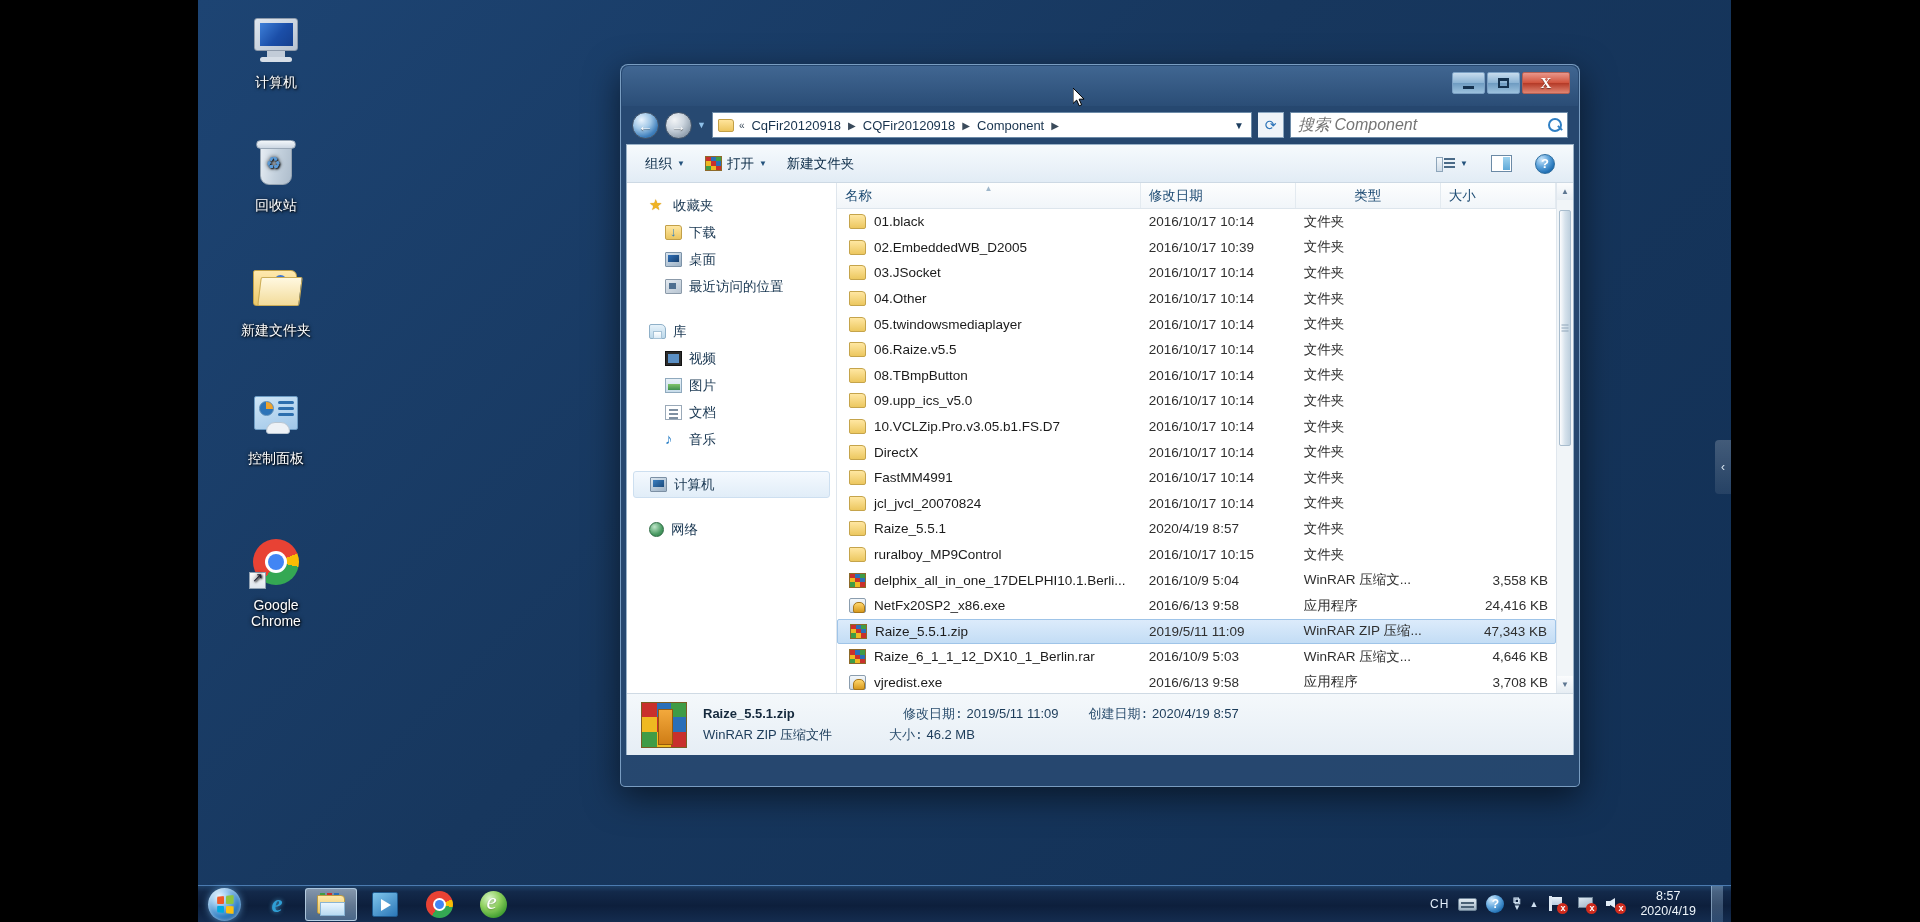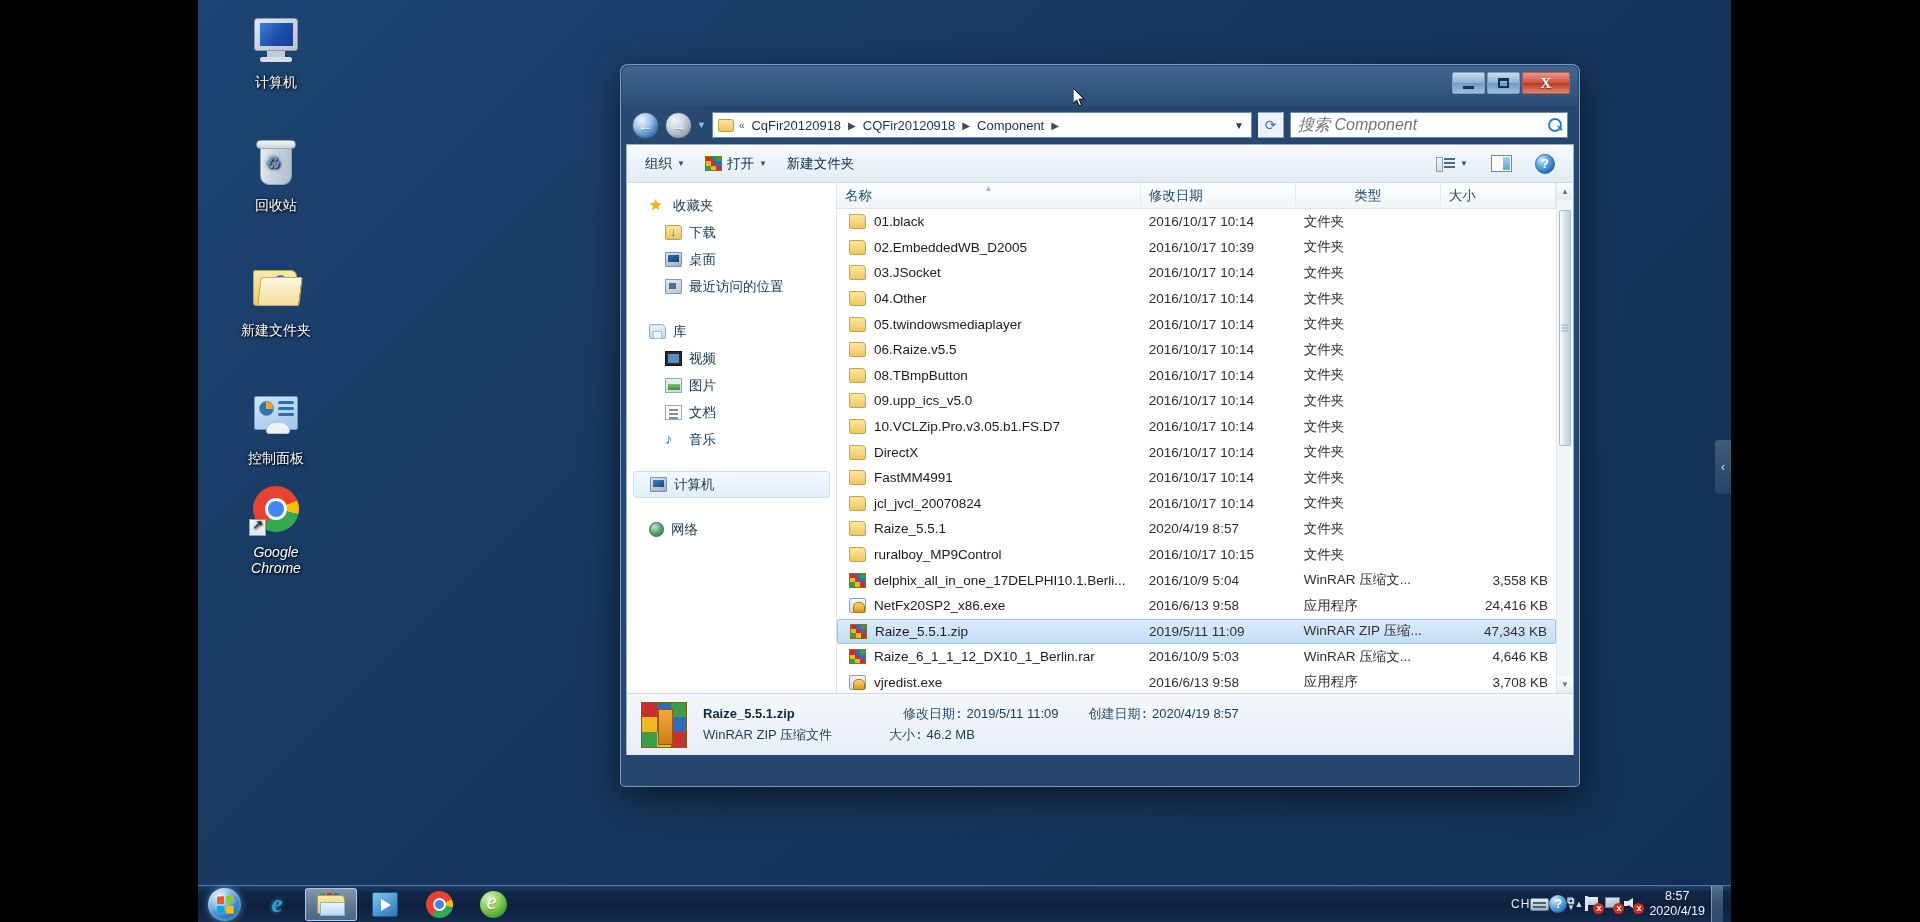--- a/index.html
+++ b/index.html
@@ -293,21 +293,21 @@
     border-top:6px solid transparent; border-bottom:6px solid transparent; }
   .cr-ic { width:27px; height:27px; border-radius:50%;
     background:conic-gradient(from -48deg,#e84234 0deg 116deg,#fbbc05 116deg 150deg,#34a853 150deg 262deg,#e84234 262deg 360deg); position:relative; }
   .cr-ic::before { content:""; position:absolute; left:7px; top:7px; width:13px; height:13px; border-radius:50%; background:#fff; }
   .cr-ic::after { content:""; position:absolute; left:9px; top:9px; width:9px; height:9px; border-radius:50%; background:#4285f4; }
   .eg-ic { width:27px; height:27px; border-radius:50%; position:relative;
     background:radial-gradient(circle at 36% 28%,#d9f5c9 0%,#8ed05e 40%,#3d9b2f 78%,#2b7a22 100%); }
   .eg-ic::after { content:"e"; position:absolute; left:7px; top:-2px; font-family:"Liberation Serif",serif;
     font-style:italic; font-size:23px; color:#fff; text-shadow:0 1px 2px rgba(0,0,0,.3); }
 
-  #tray { margin-left:auto; display:flex; align-items:center; padding-right:8px;
+  #tray { margin-left:auto; display:flex; align-items:center; gap:9px; padding-right:8px;
     color:#dce9f5; font-size:12px; }
   .tr-ch { font-size:12px; letter-spacing:1px; color:#e3eefa; cursor:pointer; }
   .tr-kb { width:19px; height:13px; background:linear-gradient(180deg,#e3ecf3,#9fb3c4);
     border:1px solid #6d8397; border-radius:2px; position:relative; cursor:pointer; }
   .tr-kb::after { content:""; position:absolute; left:2px; top:3px; right:2px; height:2px;
     background:#4a6176; box-shadow:0 4px 0 #4a6176; }
   .tr-help { width:18px; height:18px; border-radius:50%; color:#fff; font-weight:bold; font-size:12px;
     display:flex; align-items:center; justify-content:center; cursor:pointer;
     background:radial-gradient(circle at 32% 26%,#d5ecfc 0%,#63a8df 42%,#1c6cb0 78%,#11517f 100%); }
   .tr-ime { display:flex; flex-direction:column; align-items:center; line-height:7px; cursor:pointer; color:#cfe0f0; font-size:9px; }
@@ -379,21 +379,21 @@
       <div class="cp-lines">
           <i></i>
           <i></i>
           <i></i>
         </div>
         <div class="cp-cloud"></div>
     </div>
     <span class="cap">控制面板</span>
   </div>
 
-  <div class="dicon" style="left:22px; top:484px;font-style:italic;">
+  <div class="dicon" style="left:22px; top:537px;">
     <div class="glyph">
       <div class="cr"></div>
         <div class="cr-sc"></div>
     </div>
     <span class="cap" style="white-space:pre-line;">Google
 Chrome</span>
   </div>
 
   <div id="win">
 

